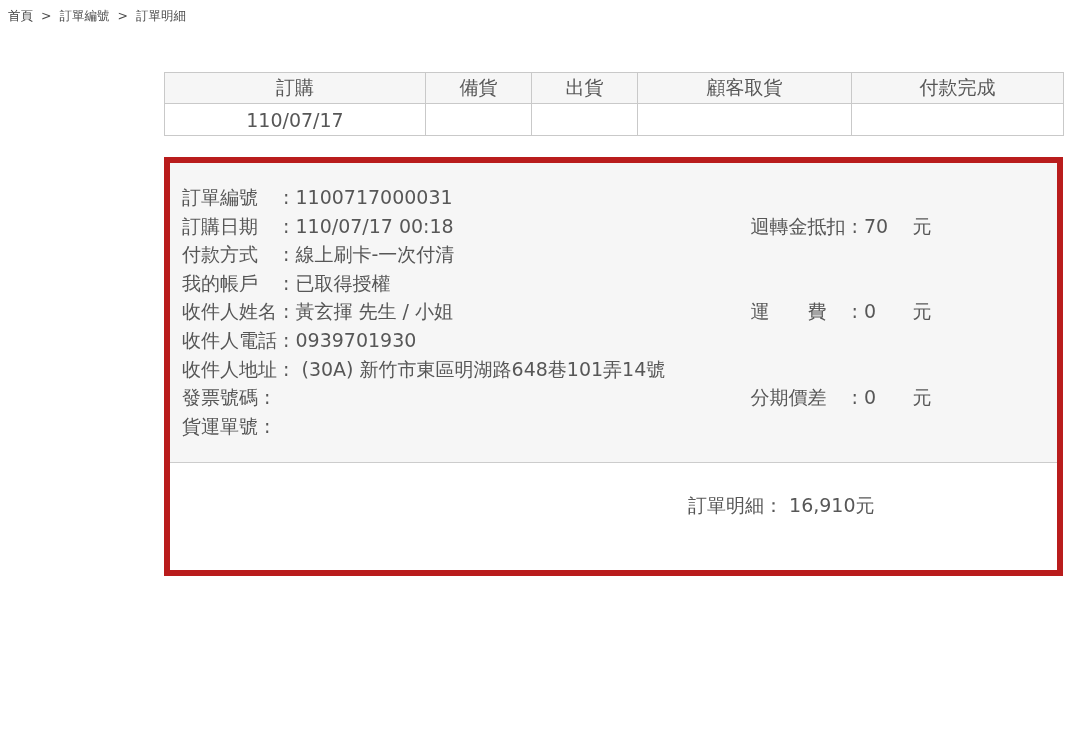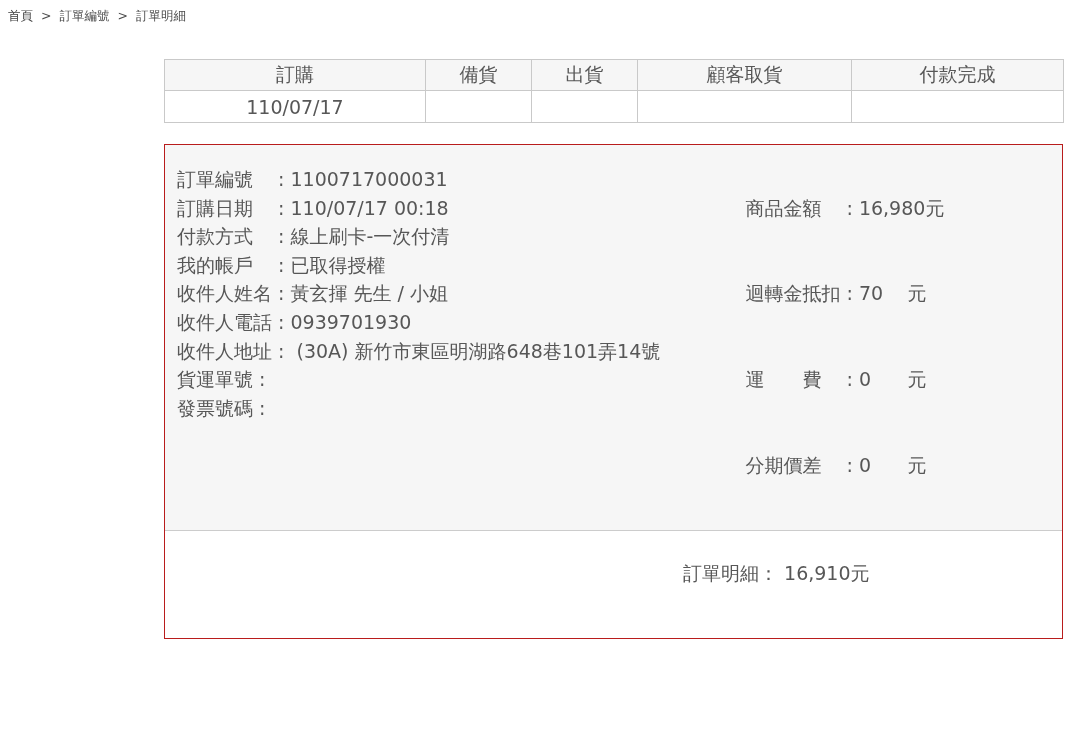--- a/index.html
+++ b/index.html
@@ -22,40 +22,40 @@
   .breadcrumb .sep { color:#4b4b4b; padding:0 4px; }
 
   
   .content {
     margin-left:164px;
     width:899px;
   }
 
   
   table.status {
-    margin-top:34px;
+    margin-top:47px;
     width:899px;
     border-collapse:collapse;
     table-layout:fixed;
     font-size:19px;
     color:#575757;
   }
   table.status th, table.status td {
     border:1px solid #c9c9c9;
     text-align:center;
     font-weight:normal;
   }
   table.status th { background:#f6f6f6; height:31px; }
   table.status td { background:#ffffff; height:32px; }
 
   
   .order-box {
     margin-top:21px;
     width:899px;
-    border:1px solid #b91c1c;
+    border:6px solid #b91c1c;
   }
   .info-section {
     background:#f6f6f6;
     border-bottom:1px solid #cccccc;
     padding:20px 12px 22px 12px;
     display:flex;
     align-items:flex-start;
   }
   .info-col-left { flex:0 0 508px; }
   .info-col-right { flex:1 1 auto; }
@@ -122,27 +122,24 @@
   <div class="order-box">
     <div class="info-section">
       <div class="info-col-left">
         <div class="info-line">訂單編號　 : 1100717000031</div>
         <div class="info-line">訂購日期　 : 110/07/17 00:18</div>
         <div class="info-line">付款方式　 : 線上刷卡-一次付清</div>
         <div class="info-line">我的帳戶　 : 已取得授權</div>
         <div class="info-line">收件人姓名 : 黃玄揮 先生 / 小姐</div>
         <div class="info-line">收件人電話 : 0939701930</div>
         <div class="info-line">收件人地址 :  (30A) 新竹市東區明湖路648巷101弄14號</div>
+        <div class="info-line">發票號碼 : </div>
         <div class="info-line">貨運單號 : </div>
-        <div class="info-line">發票號碼 : </div>
       </div>
       <div class="info-col-right">
-        <div class="info-line rline">
-          <span class="rtext">商品金額　 : 16,980</span><span>元</span>
-        </div>
         <div class="info-line rline">
           <span class="rtext">迴轉金抵扣 : 70</span><span>元</span>
         </div>
         <div class="info-line rline">
           <span class="rtext">運　　費　 : 0</span><span>元</span>
         </div>
         <div class="info-line rline">
           <span class="rtext">分期價差　 : 0</span><span>元</span>
         </div>
       </div>

